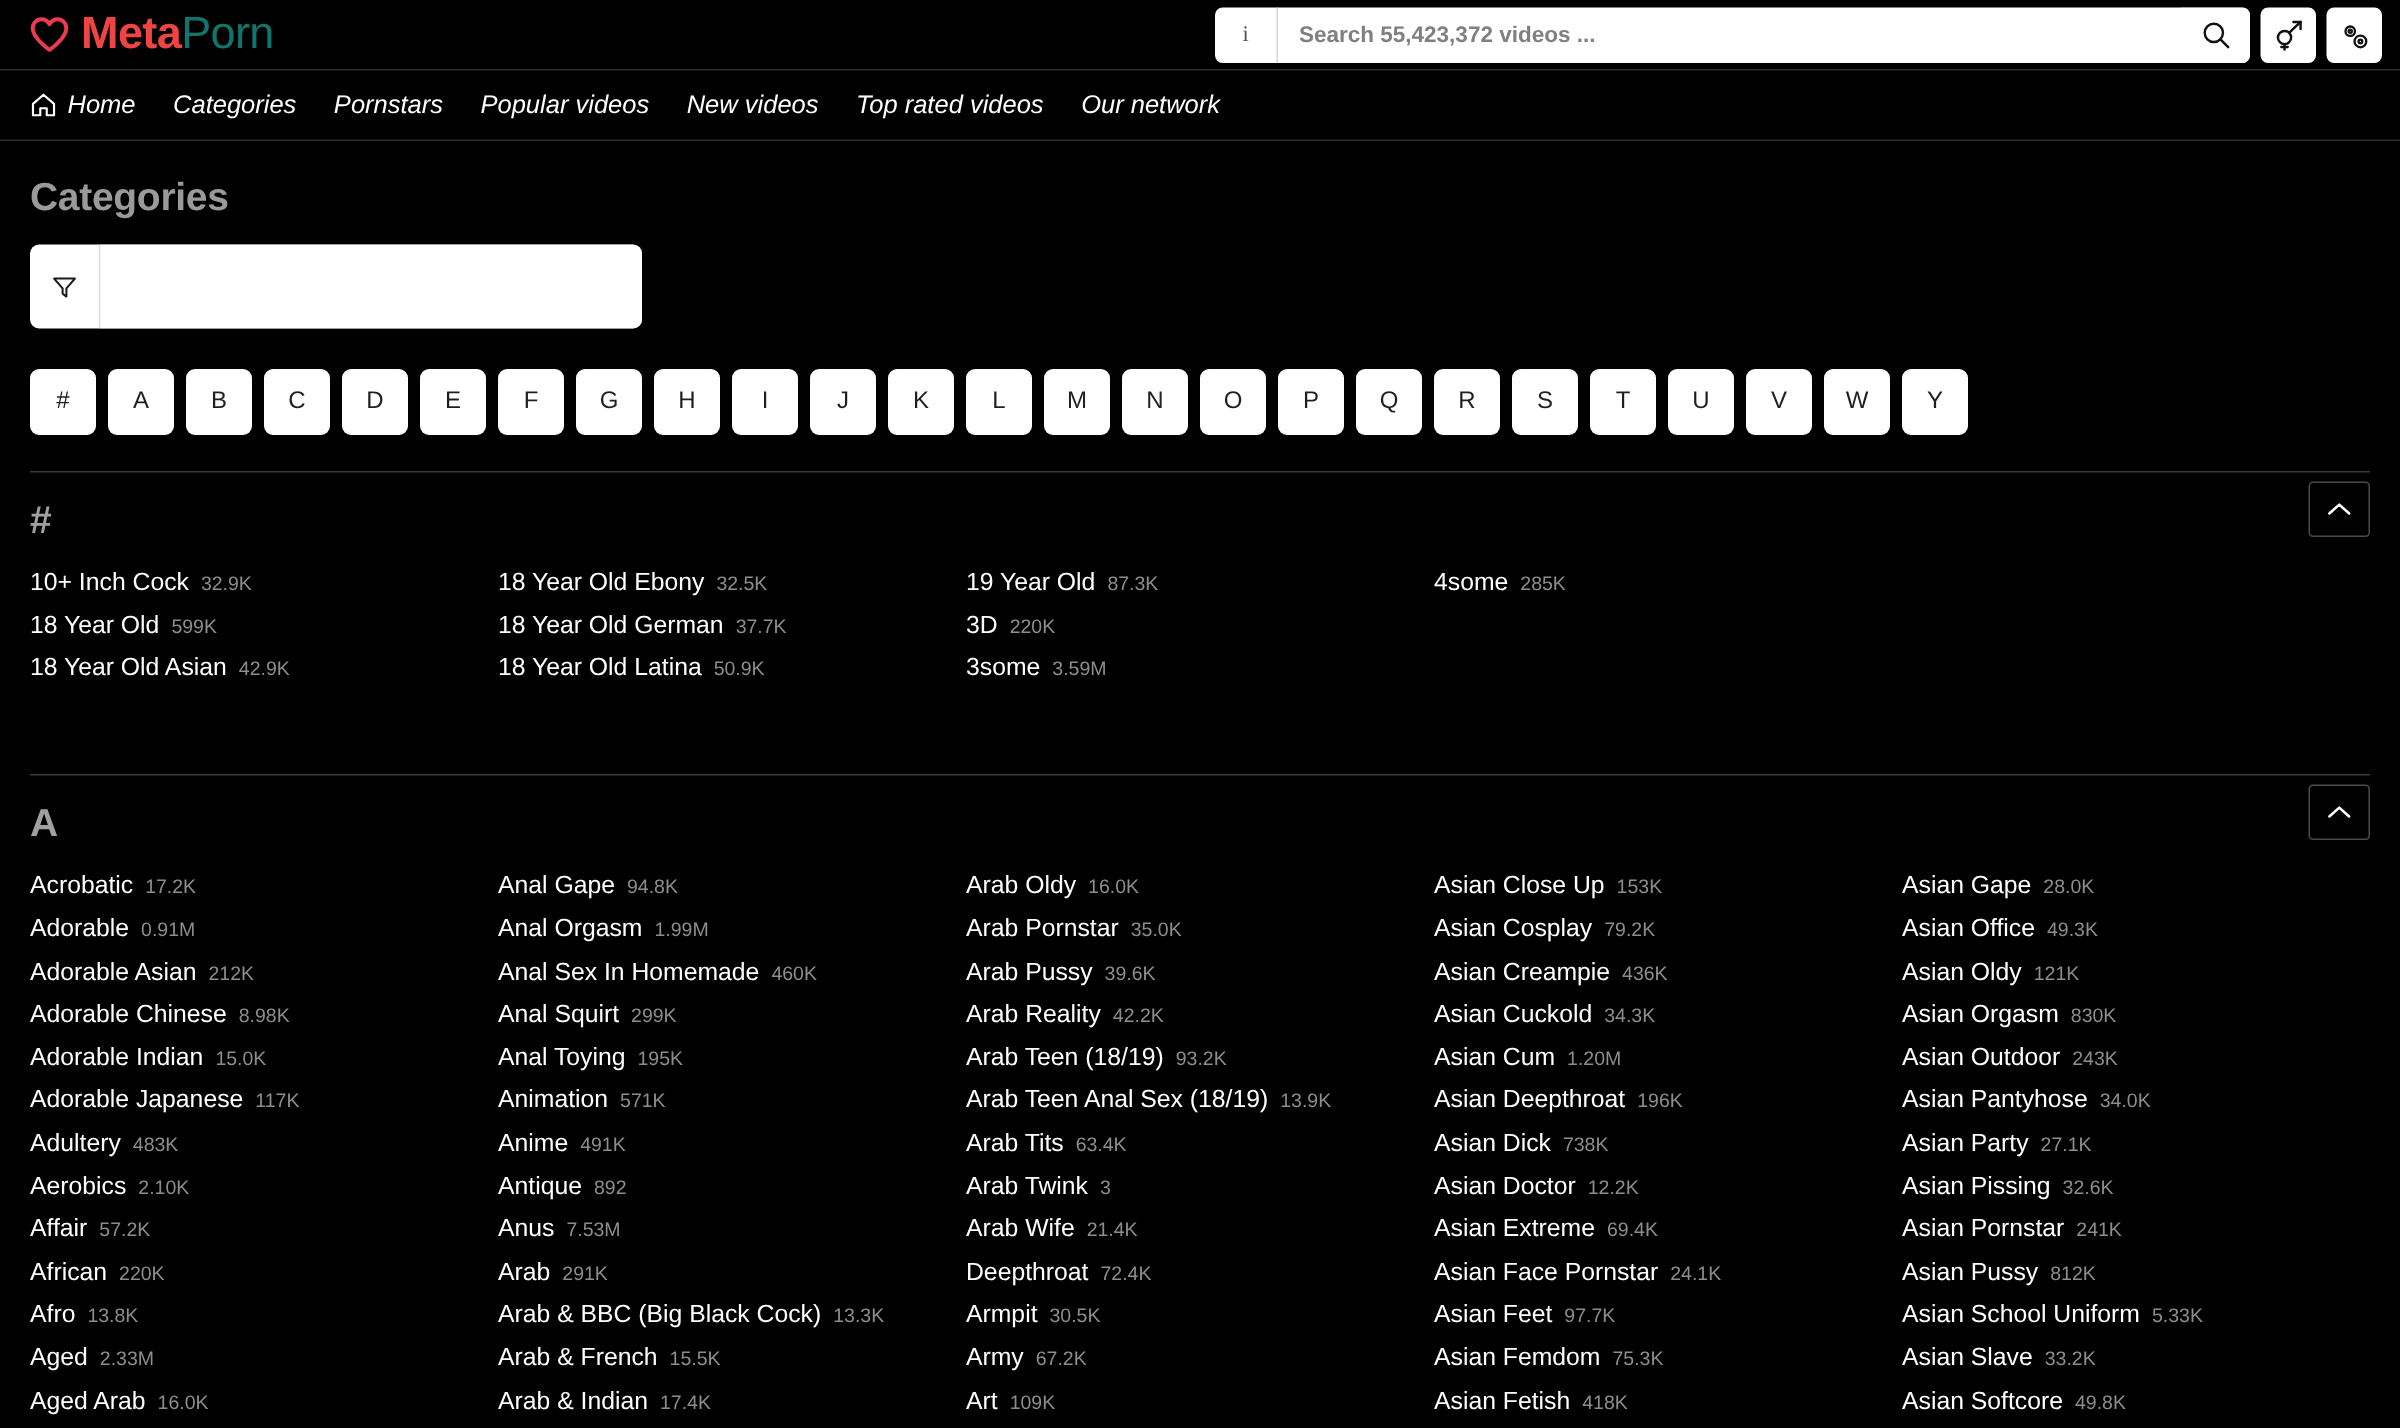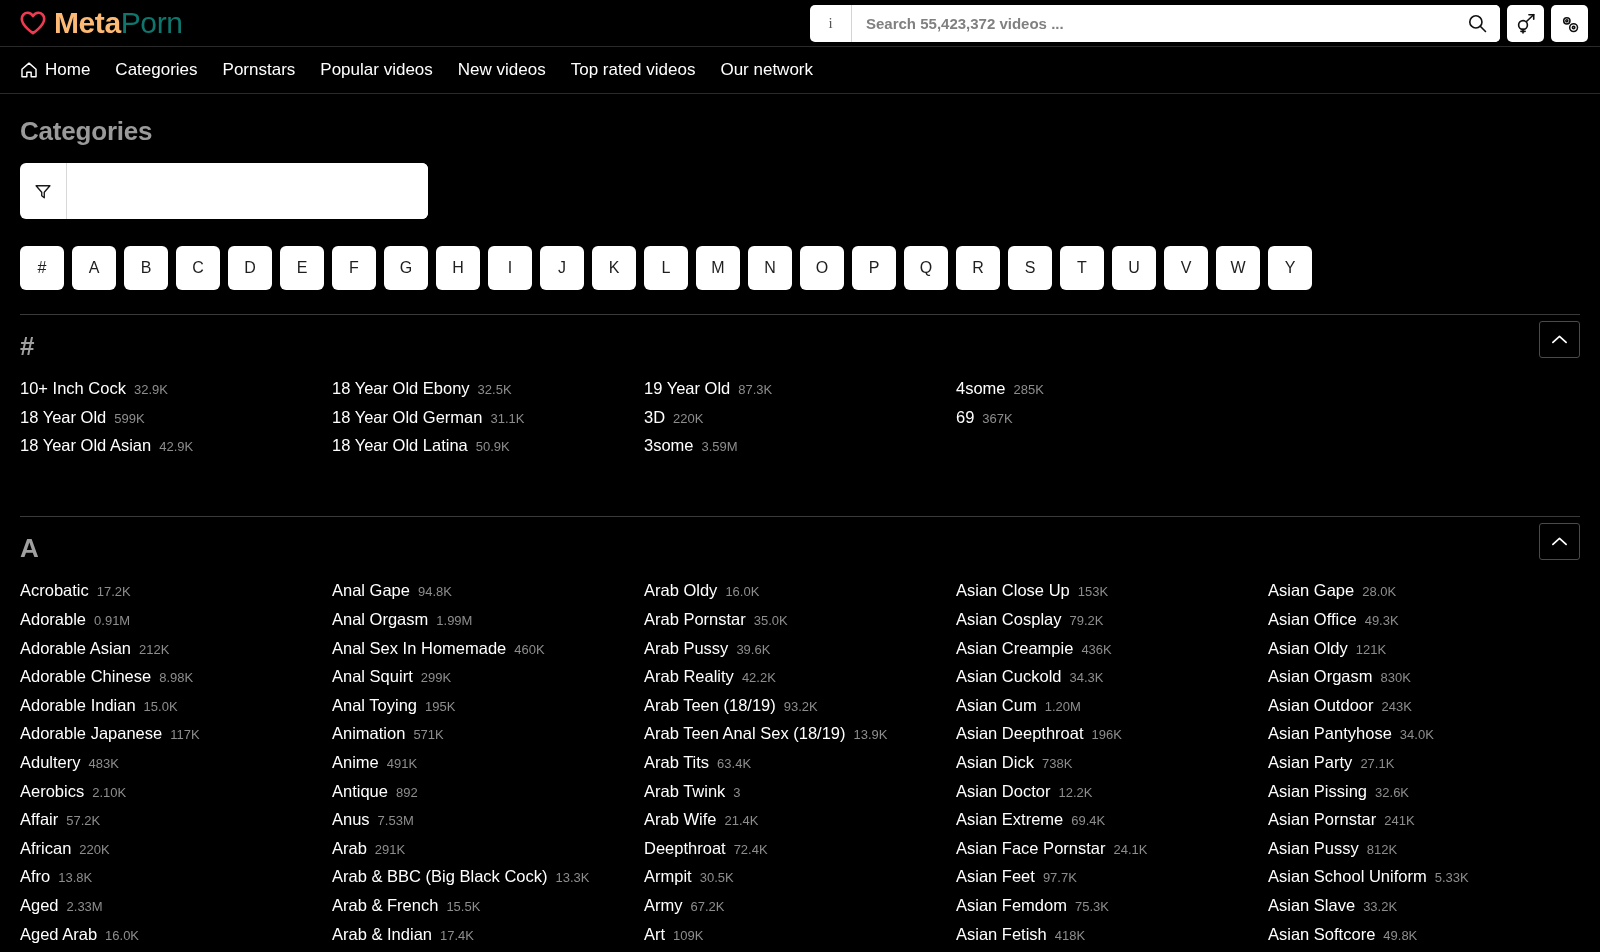--- a/index.html
+++ b/index.html
@@ -28,21 +28,21 @@
     height: 100%;
     cursor: pointer;
   }
   .logo-heart { display: block; }
   .logo-text {
     font-size: 30px;
     font-weight: 700;
     letter-spacing: -0.4px;
     line-height: 1;
   }
-  .logo-text .meta { color: #fdba74; font-weight: 700; }
+  .logo-text .meta { color: #ef4444; font-weight: 700; }
   .logo-text .porn { color: #0f766e; font-weight: 400; }
 
   .header-right {
     position: absolute;
     right: 12px;
     top: 0;
     height: 47px;
     display: flex;
     align-items: center;
     gap: 7px;
@@ -105,20 +105,21 @@
 
   
   .nav {
     height: 47px;
     display: flex;
     align-items: center;
     gap: 0px;
     padding-left: 20px;
     background: #000;
     border-bottom: 1px solid #2a2a2a;
+    font-style: italic;
   }
   .nav-item {
     display: flex;
     align-items: center;
     gap: 7px;
     color: #ffffff;
     font-size: 17px;
     padding: 0 14px 0 0;
     margin-right: 11px;
     text-decoration: none;
@@ -393,45 +394,41 @@
           <a class="cat-item">
             <span class="cat-name">18 Year Old Asian</span>
             <span class="cat-count">42.9K</span>
           </a>
           <a class="cat-item">
             <span class="cat-name">18 Year Old Ebony</span>
             <span class="cat-count">32.5K</span>
           </a>
           <a class="cat-item">
             <span class="cat-name">18 Year Old German</span>
-            <span class="cat-count">31.1K</span>
+            <span class="cat-count">37.7K</span>
           </a>
           <a class="cat-item">
             <span class="cat-name">18 Year Old Latina</span>
             <span class="cat-count">50.9K</span>
           </a>
           <a class="cat-item">
             <span class="cat-name">19 Year Old</span>
             <span class="cat-count">87.3K</span>
           </a>
           <a class="cat-item">
             <span class="cat-name">3D</span>
             <span class="cat-count">220K</span>
           </a>
           <a class="cat-item">
             <span class="cat-name">3some</span>
             <span class="cat-count">3.59M</span>
           </a>
           <a class="cat-item">
             <span class="cat-name">4some</span>
             <span class="cat-count">285K</span>
-          </a>
-          <a class="cat-item">
-            <span class="cat-name">69</span>
-            <span class="cat-count">367K</span>
           </a>
         </div>
     </div>
   </div>
 
   <div class="section sec-a" style="margin-top:24px;">
     <hr class="section-divider">
     <div class="section-head">
       <button class="collapse-btn">
         <svg width="17" height="11" viewBox="0 0 18 11">

